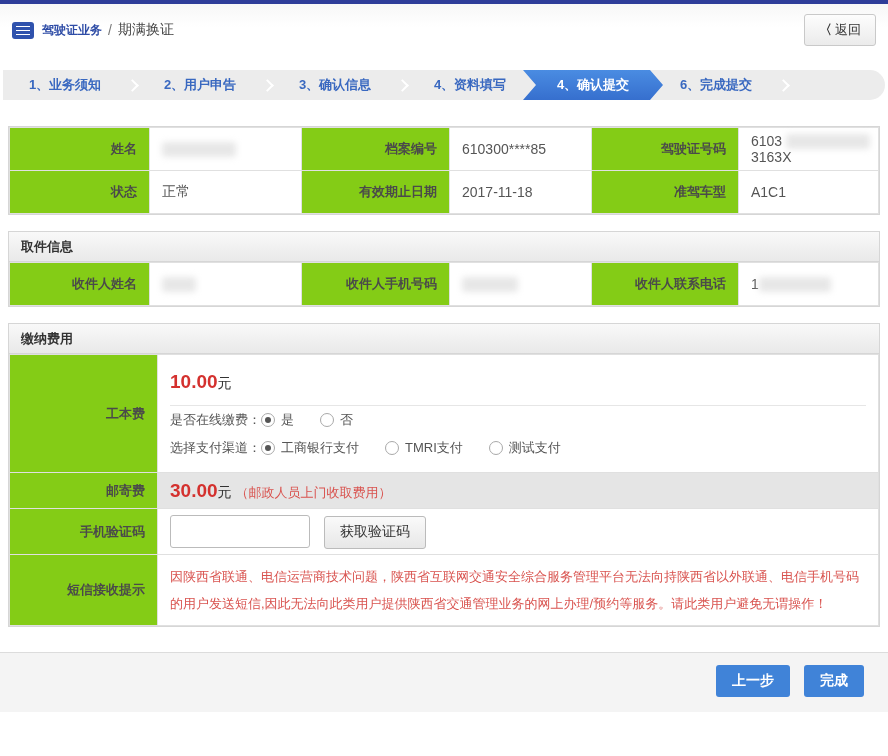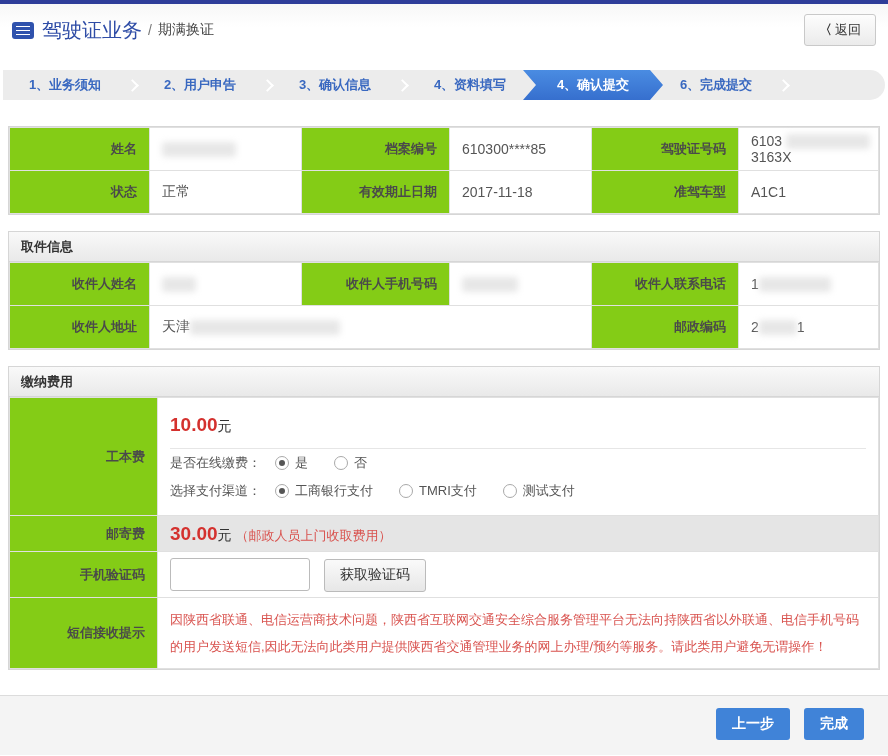--- a/index.html
+++ b/index.html
@@ -9,21 +9,21 @@
     background:#fff; color:#333; width:888px; height:756px; overflow:hidden;
   }
   .topbar { height:4px; background:#2e3d99; width:100%; }
   
   .header { height:52px; display:flex; align-items:center; padding:0 12px;
             background:linear-gradient(#f7f7f7,#ffffff 45%); }
   .hdr-icon { width:22px; height:17px; background:#2f52ad; border-radius:3px;
               margin-right:8px; position:relative; flex:0 0 auto; }
   .hdr-icon::after { content:""; position:absolute; left:4px; right:4px; top:4px; bottom:4px;
               background:repeating-linear-gradient(#fff 0 1.5px, transparent 1.5px 4px); }
-  .hdr-title { color:#2e4ca6; font-size:20px; font-weight:normal; }
+  .hdr-title { color:#2e4ca6; font-size:12px; font-weight:bold; }
   .hdr-div { color:#777; font-size:14px; margin:0 6px; }
   .hdr-sub { color:#444; font-size:14px; }
   .hdr-spacer { flex:1; }
   .back-btn { font-size:13px; color:#333; background:linear-gradient(#fdfdfd,#ebebeb);
               border:1px solid #c9c9c9; border-radius:3px; padding:6px 14px; cursor:pointer; }
   .back-btn .chev { font-weight:bold; margin-right:3px; }
   
   .stepbar { margin:14px 3px 0 3px; height:30px; background:#ececec;
              border-radius:0 15px 15px 0; display:flex; align-items:stretch; }
   .step { flex:0 0 124px; line-height:30px; text-align:center; font-size:13px;
@@ -45,21 +45,21 @@
            font-weight:bold; color:#4a4a4a; width:140px; }
   td.val { background:#fff; padding-left:12px; color:#555; }
   .blur { display:inline-block; height:15px; background:#e7e7e7; border-radius:3px;
           filter:blur(3px); vertical-align:middle; }
   
   td.val.pad { padding:10px 12px; }
   .amount { font-size:19px; font-weight:bold; color:#d4312e; }
   .unit { font-size:14px; color:#333; font-weight:normal; }
   .fee-top { padding:6px 0 12px 0; border-bottom:1px solid #e6e6e6; }
   .q-row { display:flex; align-items:center; height:28px; font-size:13px; color:#555; }
-  .q-label { margin-right:14px; }
+  .q-label { }
   .radio { width:14px; height:14px; border:1px solid #a9a9a9; border-radius:50%;
            background:#fff; display:inline-block; position:relative; margin-right:6px;
            flex:0 0 auto; cursor:pointer; }
   .radio.checked::after { content:""; position:absolute; left:3px; top:3px; right:3px; bottom:3px;
            background:#555; border-radius:50%; }
   .r-opt { display:flex; align-items:center; margin-right:26px; font-size:13px; color:#555; }
   .note-red { color:#d9534f; font-size:13px; margin-left:4px; }
   .postage-row td.val { background:#e5e5e5; }
   .code-input { width:140px; height:33px; border:1px solid #bbb; border-radius:3px;
                 padding:0 8px; font-size:14px; color:#333; }
@@ -144,26 +144,20 @@
       </colgroup>
     <tbody>
         <tr>
       <td class="lbl">收件人姓名</td>
       <td class="val"><span class="blur" style="width:34px"></span></td>
       <td class="lbl">收件人手机号码</td>
       <td class="val"><span class="blur" style="width:56px"></span></td>
       <td class="lbl">收件人联系电话</td>
       <td class="val"><span>1</span><span class="blur" style="width:72px"></span></td>
     </tr>
-    <tr>
-      <td class="lbl">收件人地址</td>
-      <td class="val" colspan="3"><span>天津</span><span class="blur" style="width:150px"></span></td>
-      <td class="lbl">邮政编码</td>
-      <td class="val"><span>2</span><span class="blur" style="width:38px"></span><span>1</span></td>
-    </tr>
   </tbody>
     </table>
 </div>
 
 <div class="section">
   <div class="sec-hd">缴纳费用</div>
   <table>
     <colgroup>
         <col style="width:148px">
         <col>

